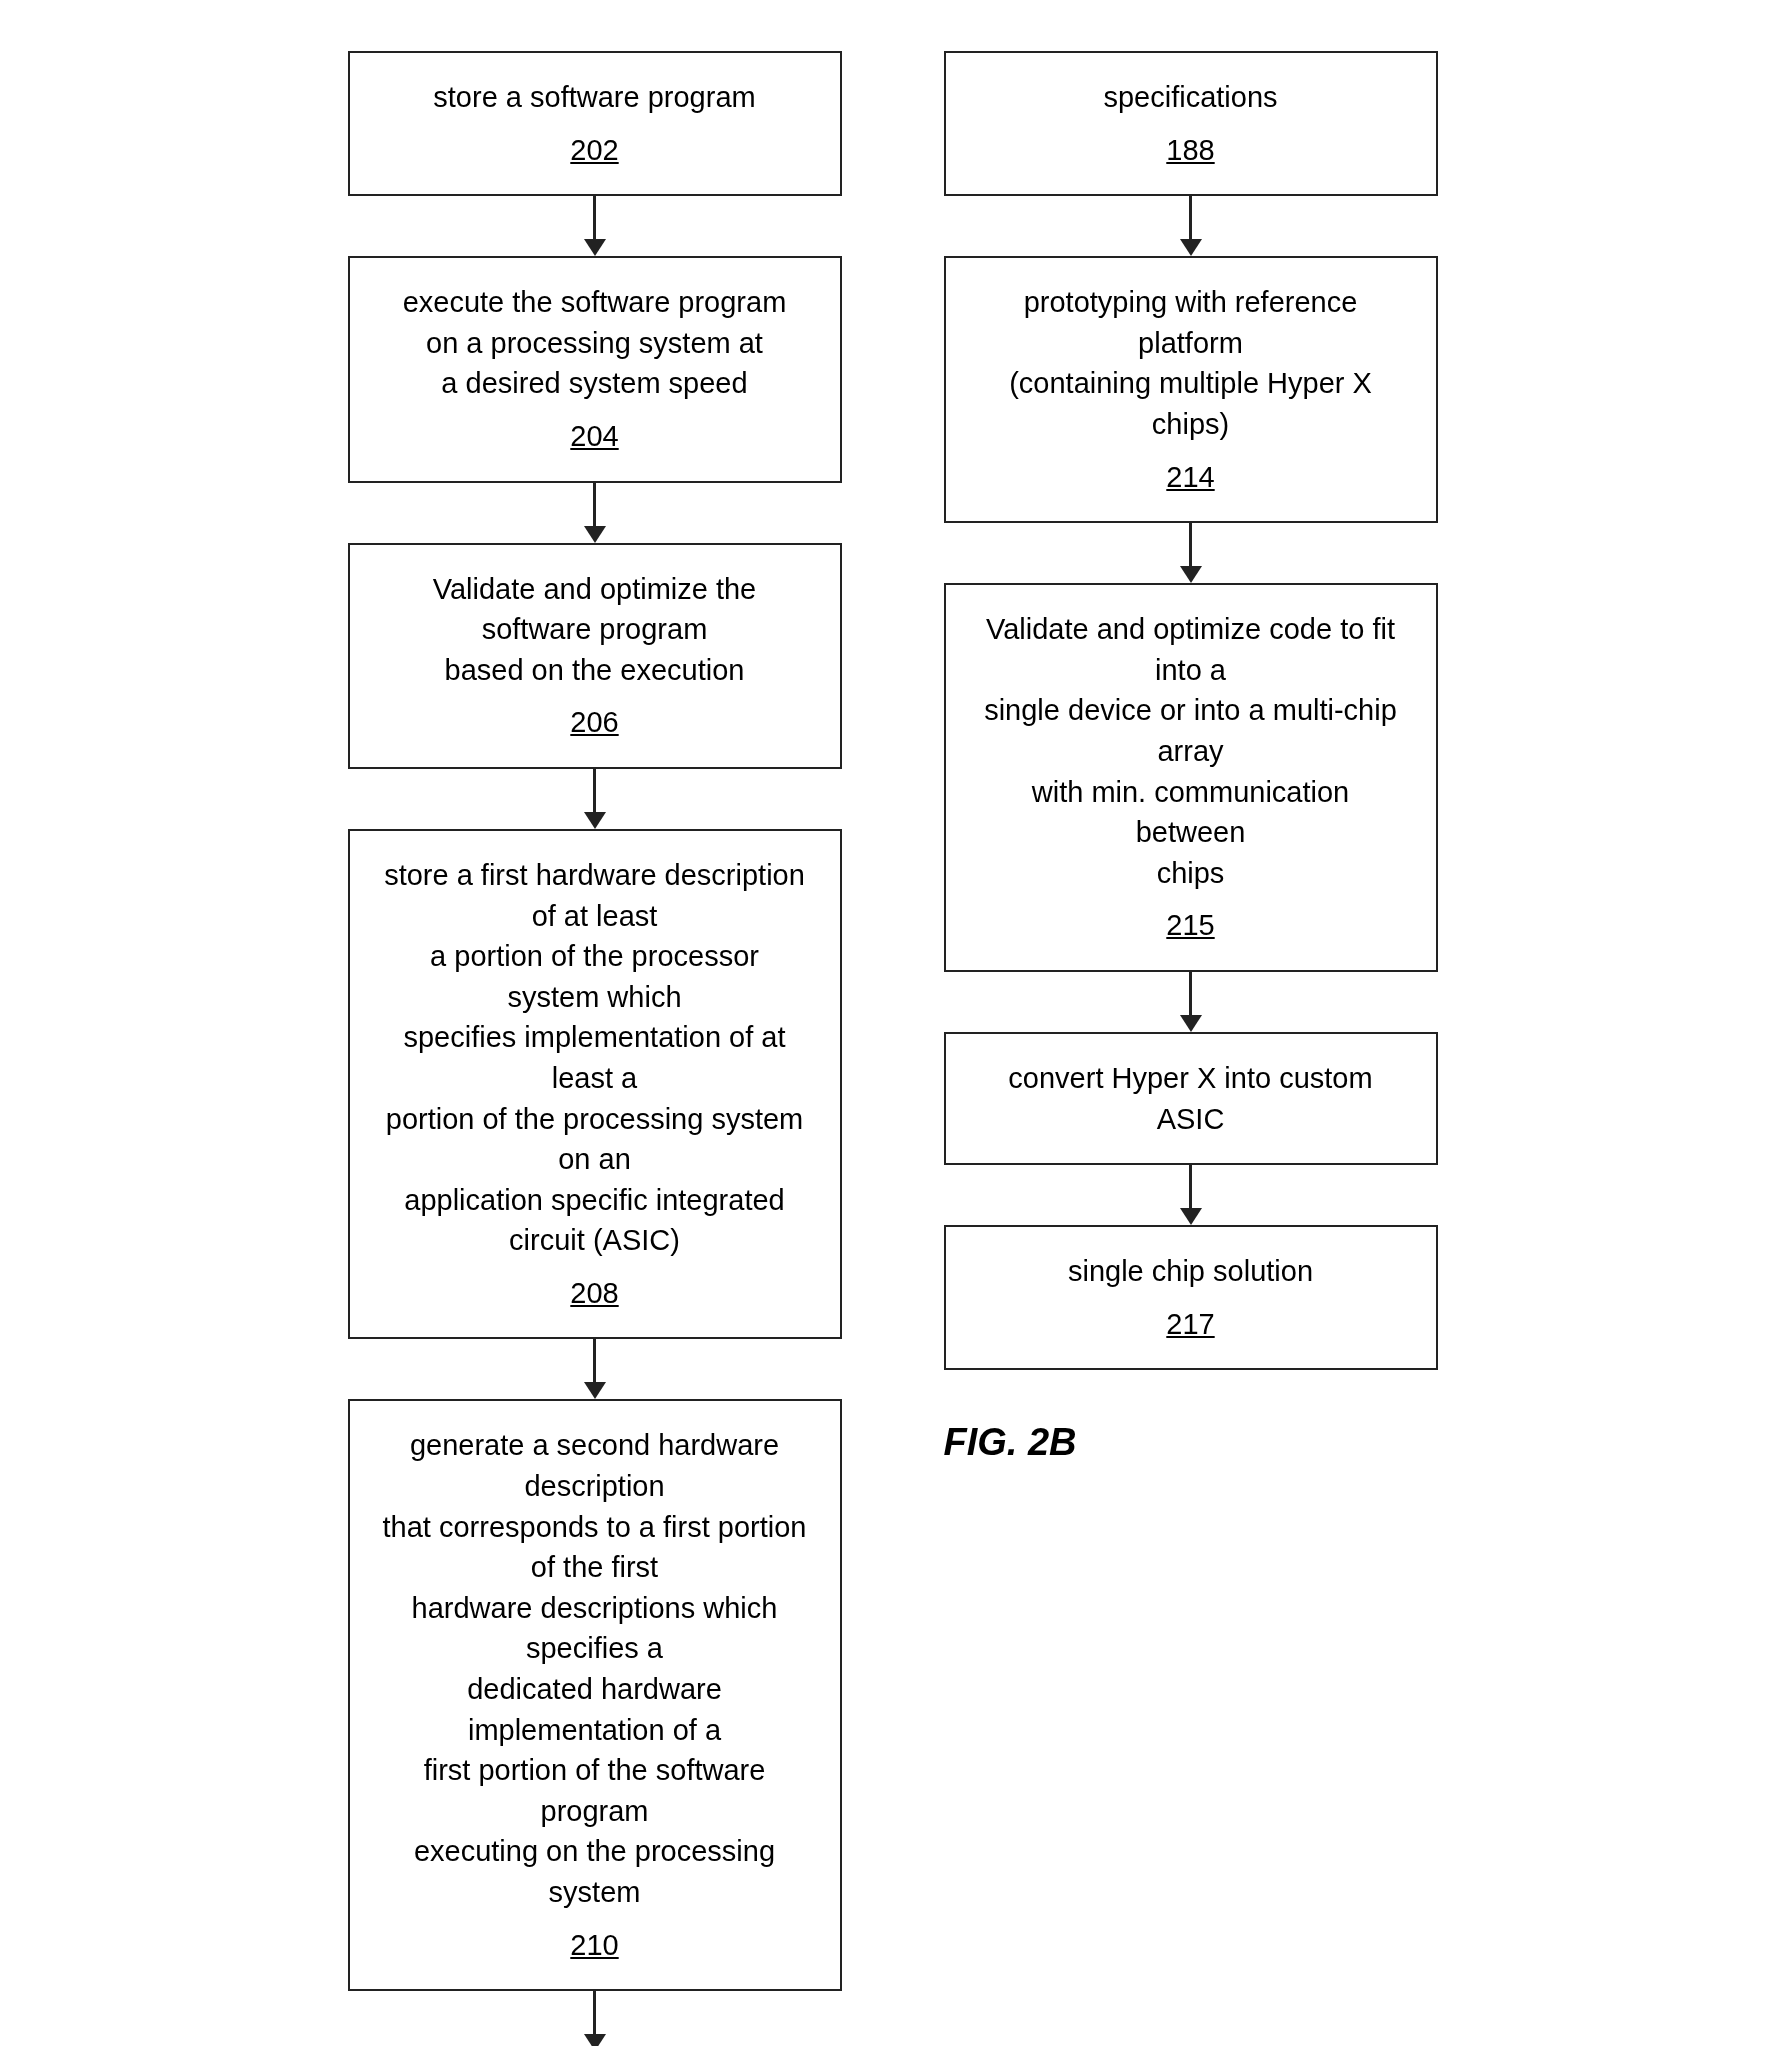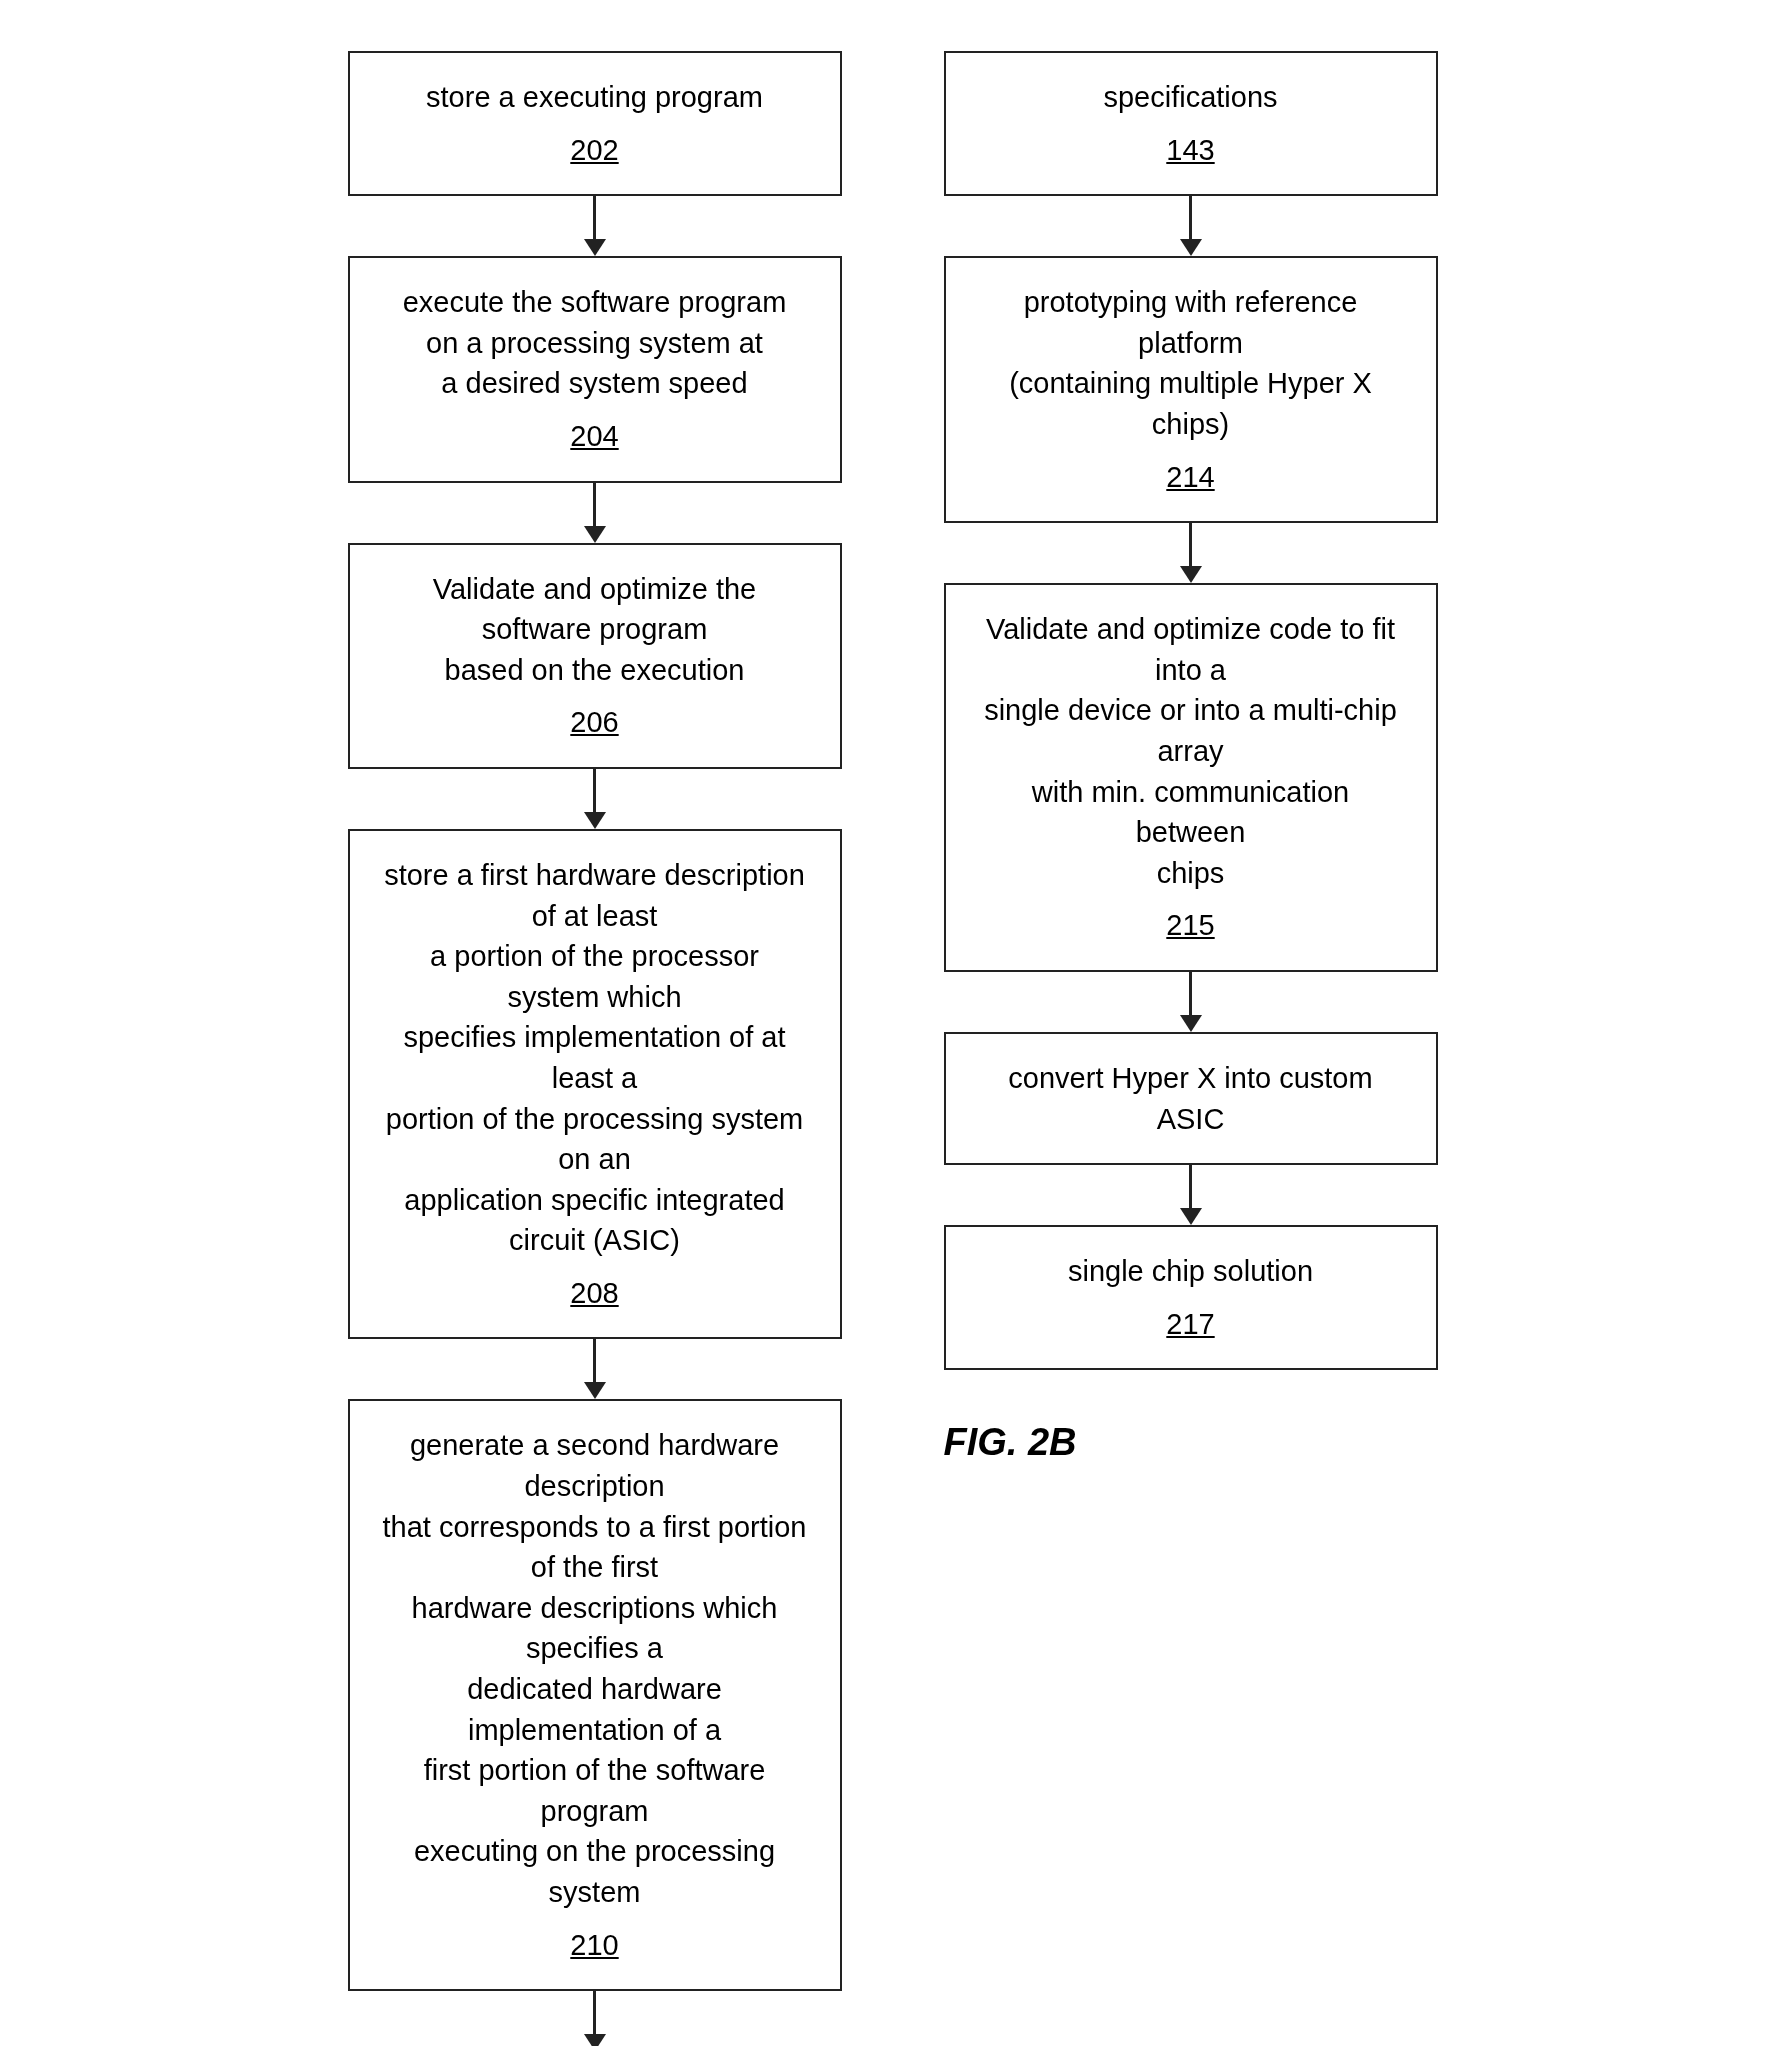--- a/index.html
+++ b/index.html
@@ -86,21 +86,21 @@
   </style>
 </head>
 <body>
 
 <div class="page">
   <div class="diagrams-row">
 
     <div class="diagram">
 
       <div class="box">
-        <span>store a executing program</span>
+        <span>store a software program</span>
         <span class="box-label">202</span>
       </div>
 
       <div class="arrow">
         <div class="arrow-line"></div>
         <div class="arrow-head"></div>
       </div>
 
       <div class="box">
         <span>execute the software program<br>on a processing system at<br>a desired system speed</span>
@@ -147,21 +147,21 @@
         
       </div>
 
     </div>
 
     <div class="diagram-b-wrapper">
       <div class="diagram">
 
         <div class="box">
           <span>specifications</span>
-          <span class="box-label">143</span>
+          <span class="box-label">188</span>
         </div>
 
         <div class="arrow">
           <div class="arrow-line"></div>
           <div class="arrow-head"></div>
         </div>
 
         <div class="box">
           <span>prototyping with reference platform<br>(containing multiple Hyper X chips)</span>
           <span class="box-label">214</span>

